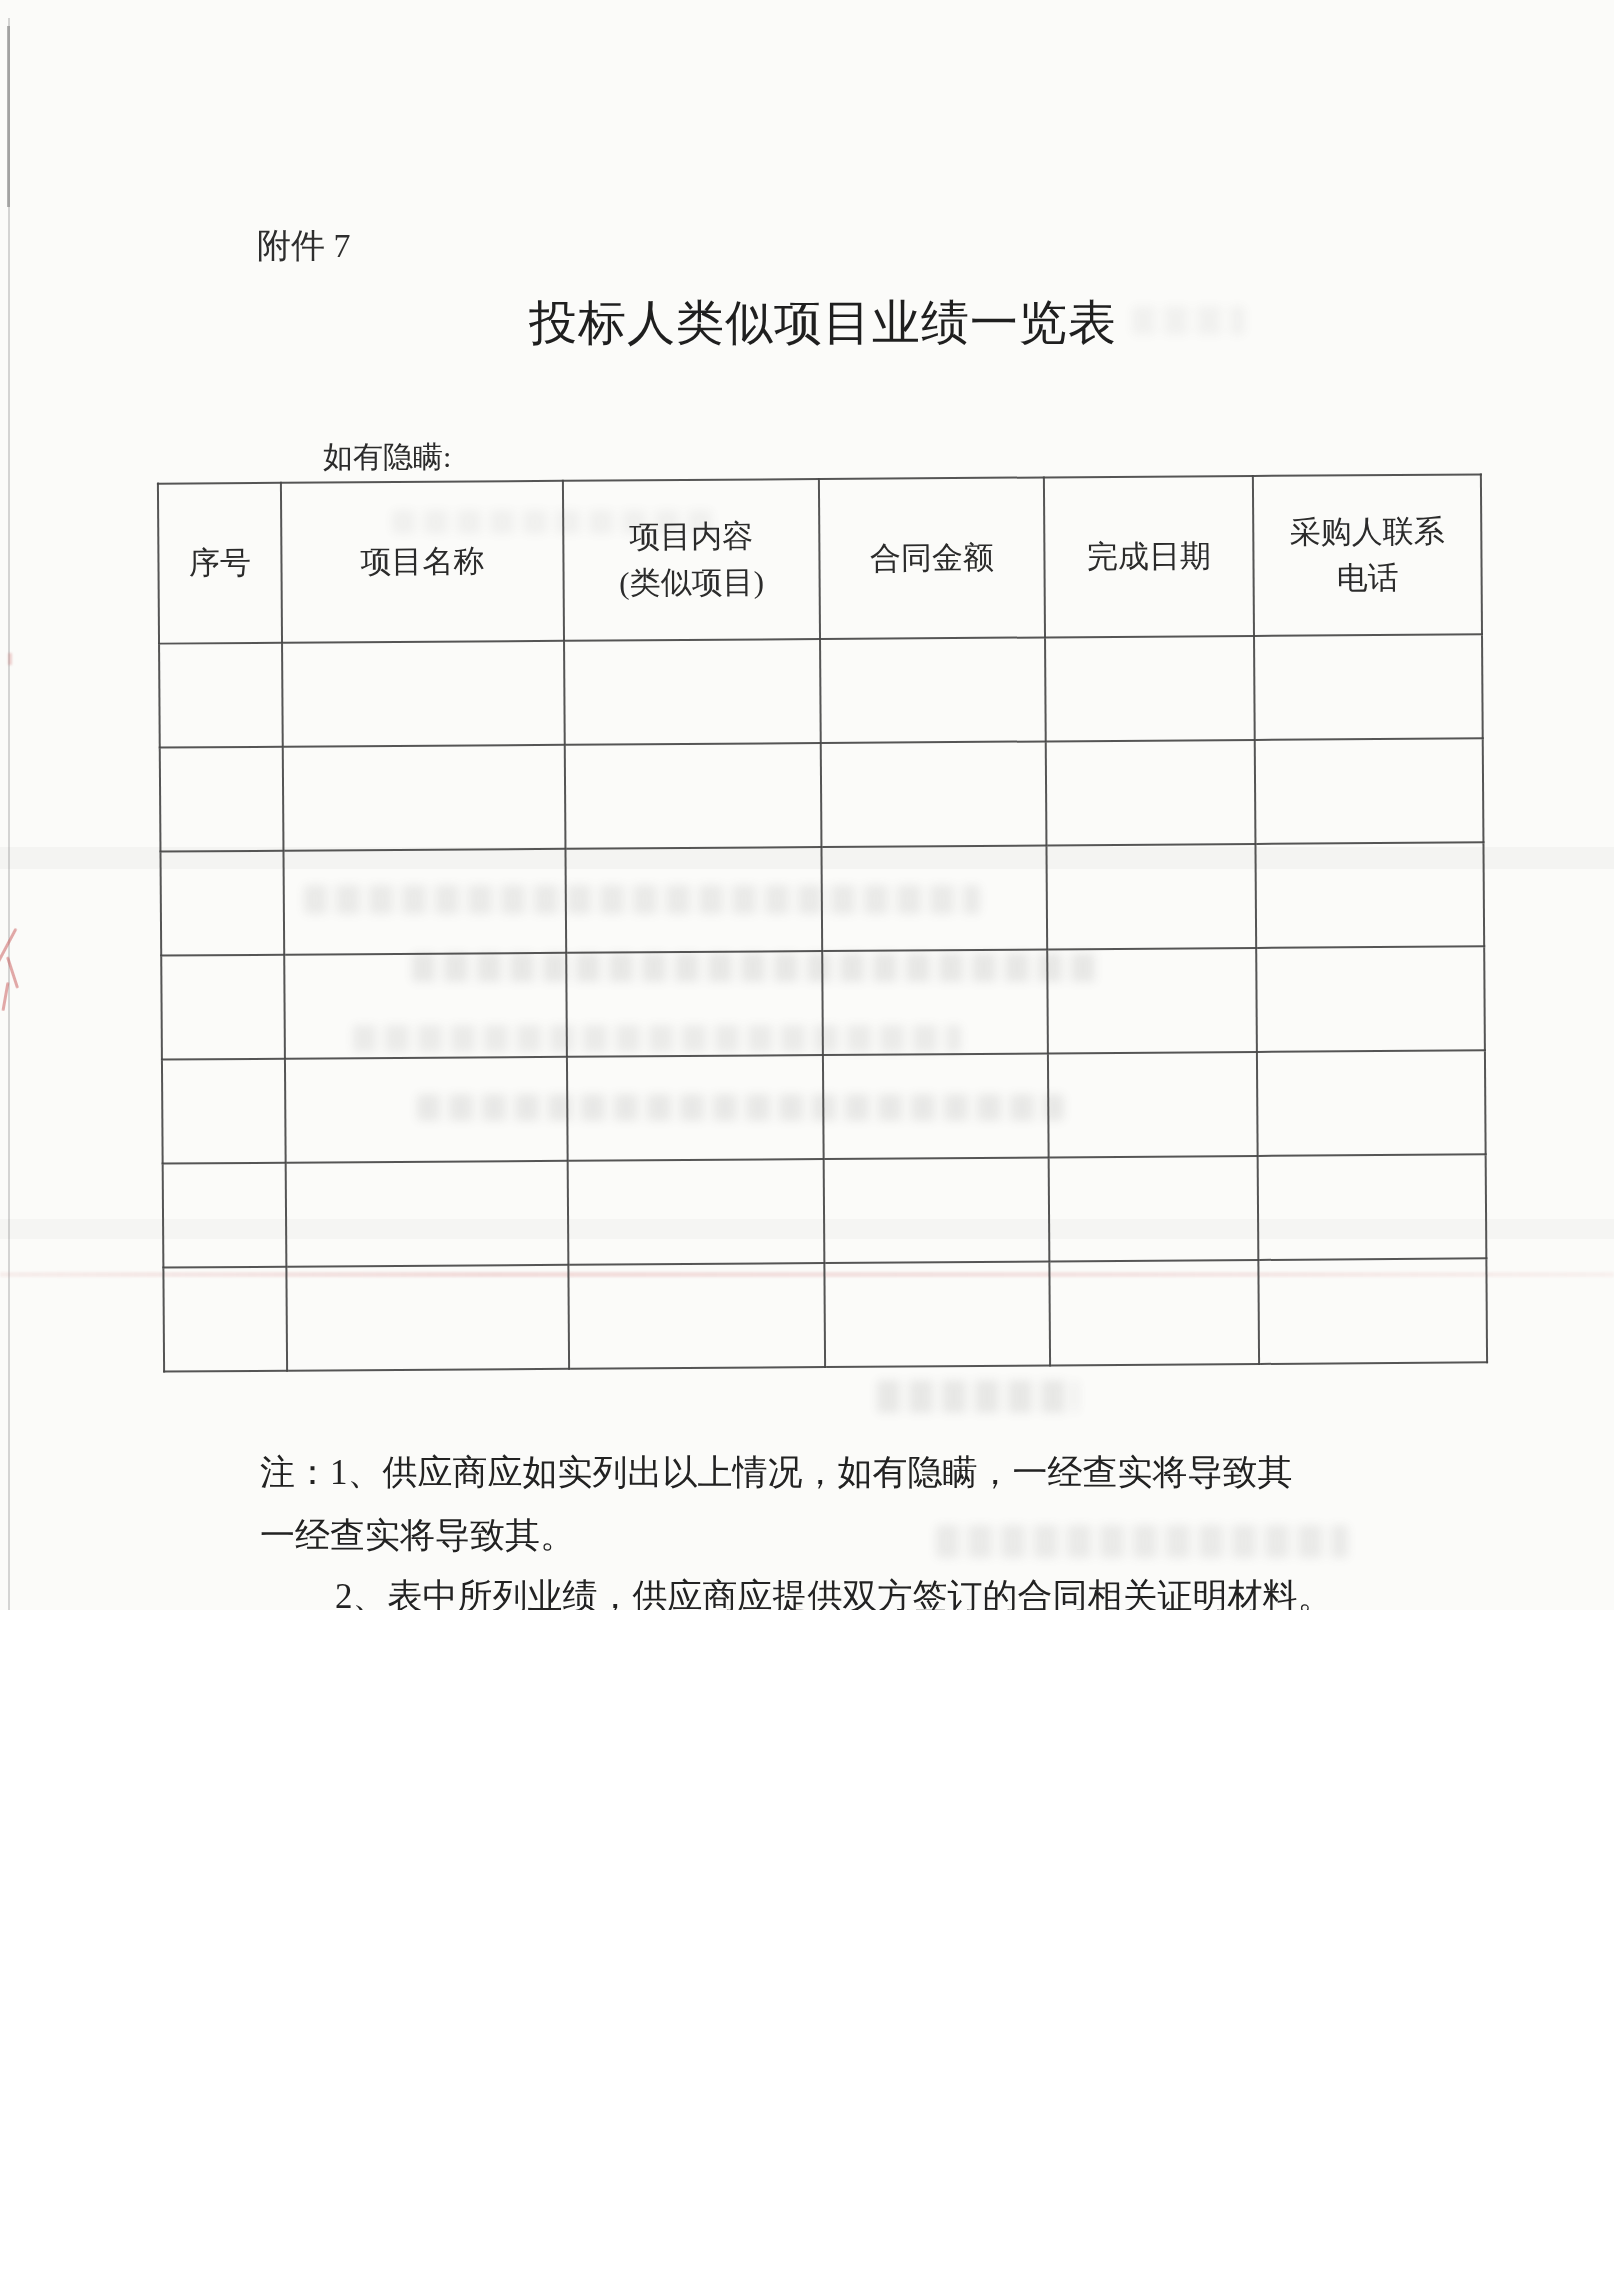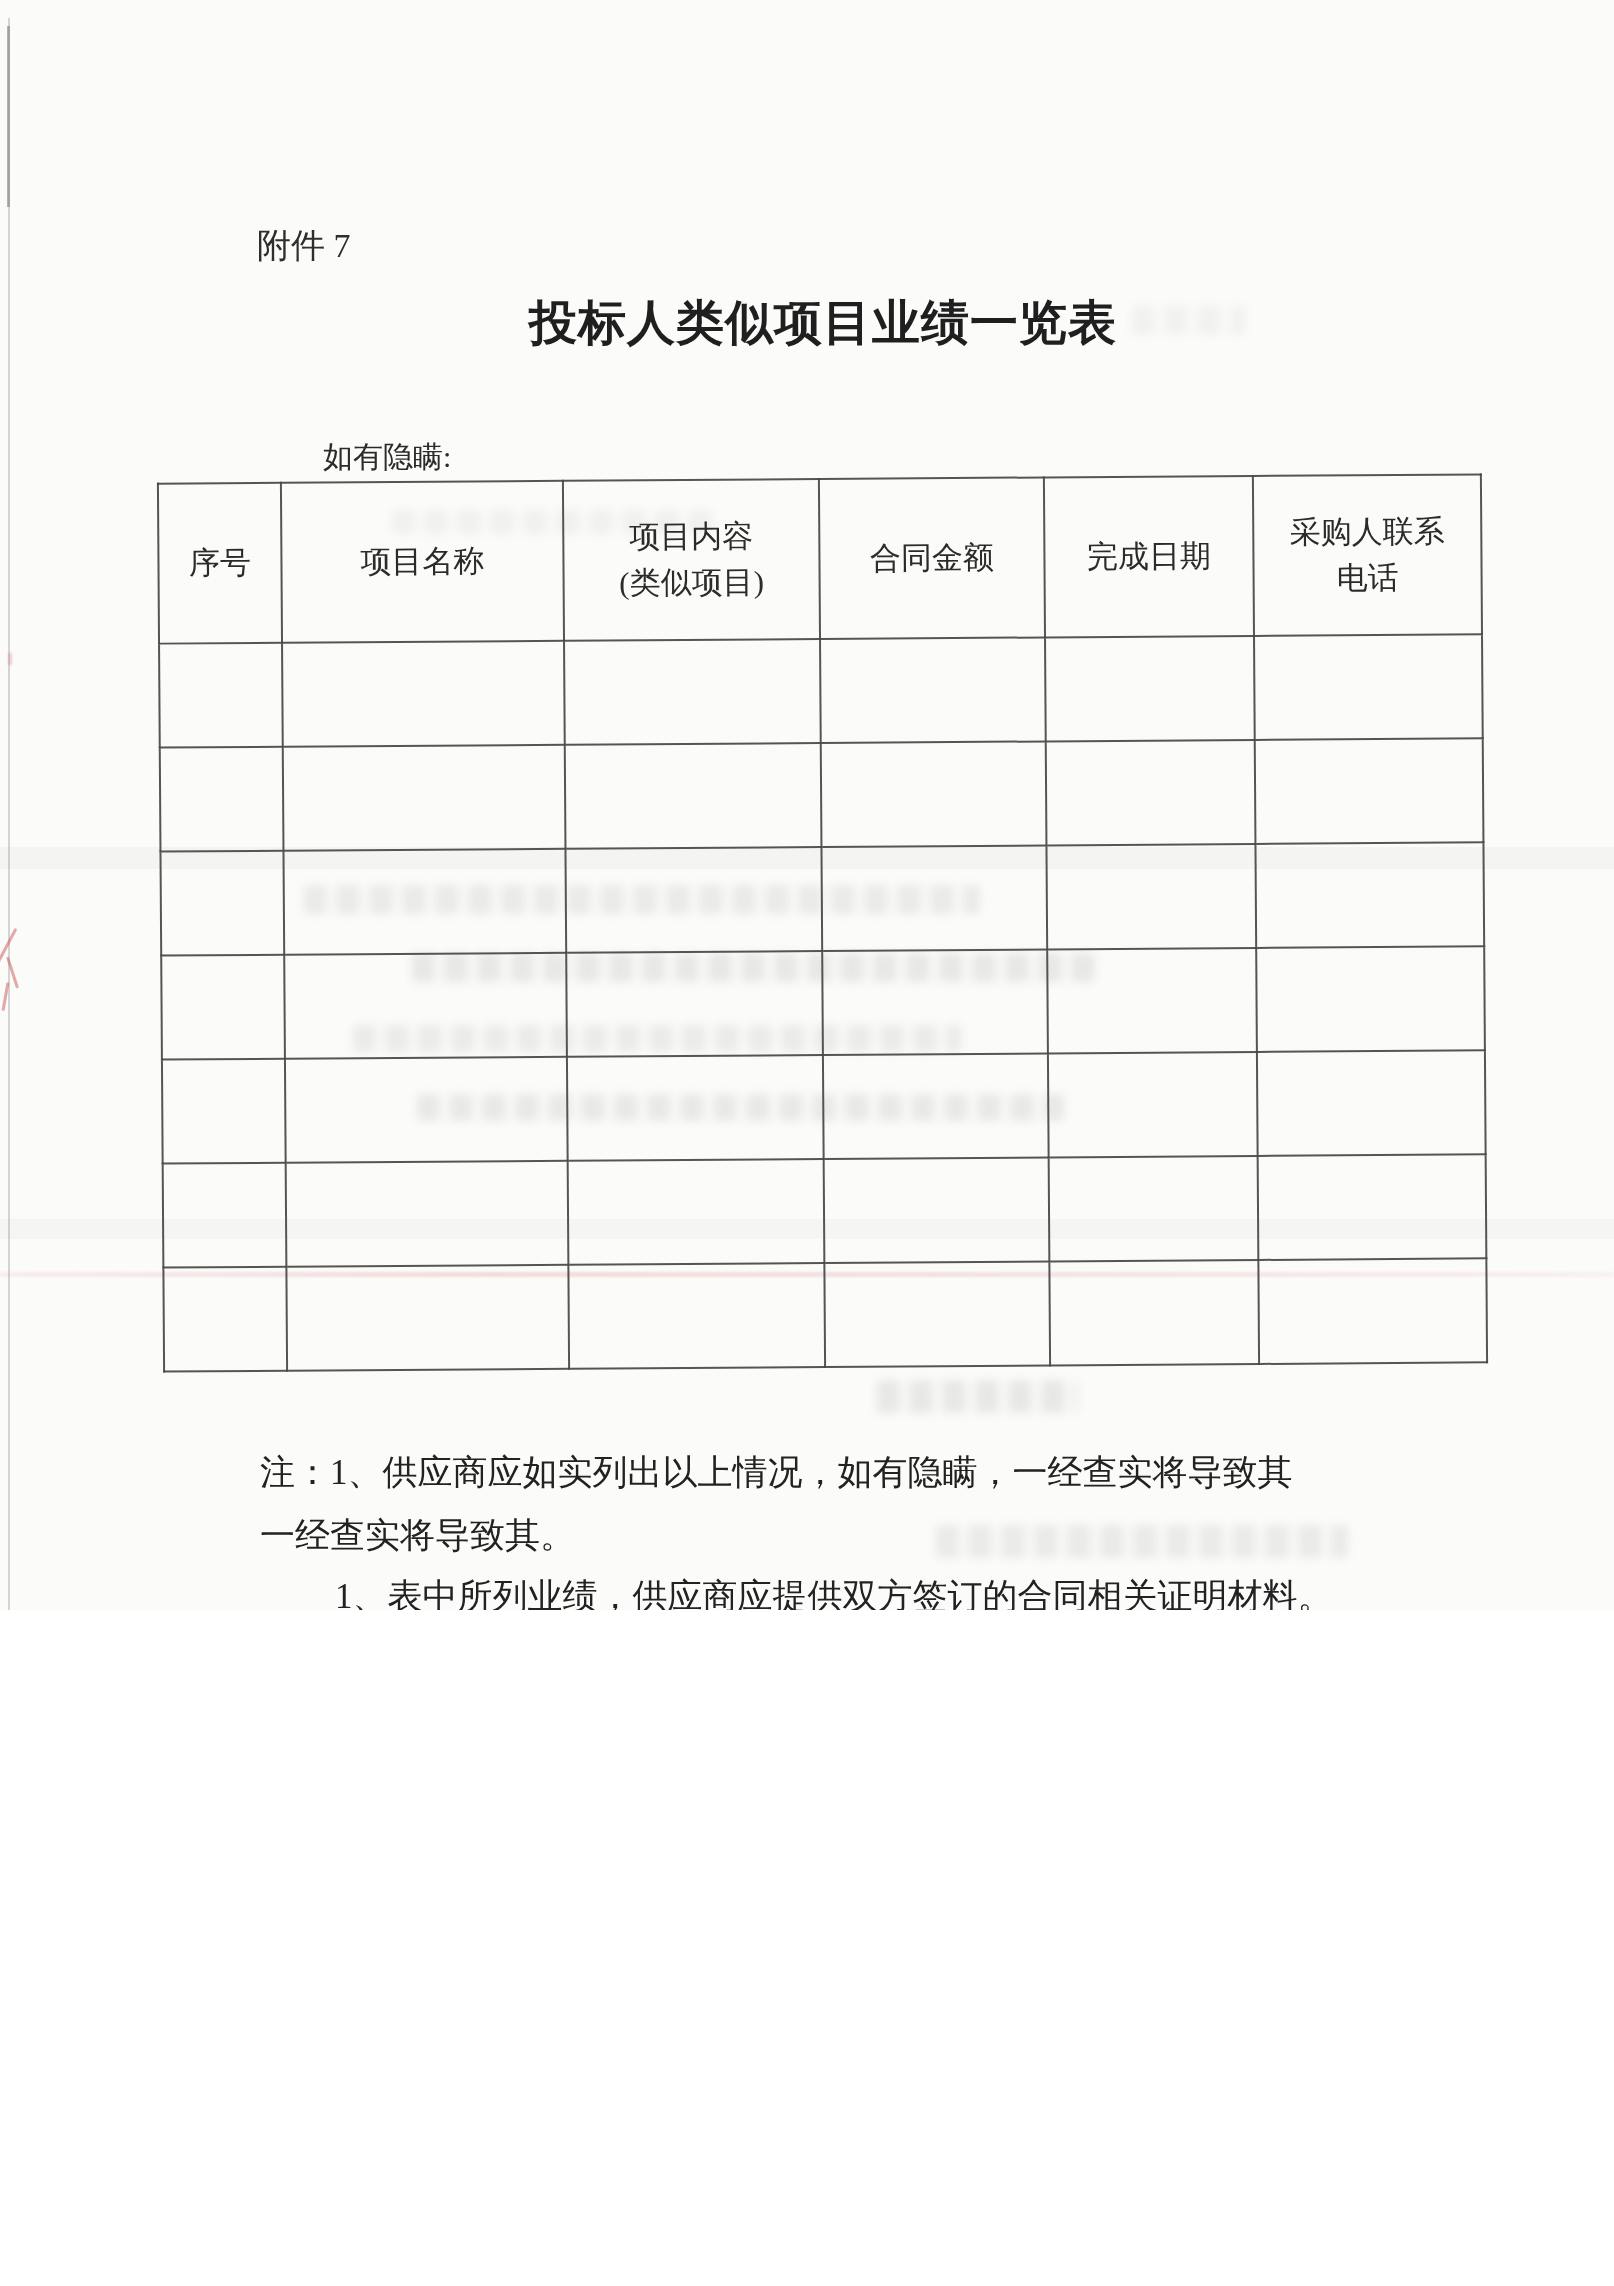--- a/index.html
+++ b/index.html
@@ -29,21 +29,21 @@
     font-size: 34px;
     line-height: 1.2;
     color: #2e2e2e;
     white-space: nowrap;
   }
   .page-title {
     position: absolute;
     left: 529px;
     top: 291px;
     font-size: 48px;
-    font-weight: 700;
+    font-weight: 400;
     letter-spacing: 1px;
     color: #1f1f1f;
     white-space: nowrap;
   }
   .project-name-label {
     position: absolute;
     left: 323px;
     top: 437px;
     font-size: 30px;
     color: #2b2b2b;
@@ -256,16 +256,16 @@
             <td></td>
             <td></td>
             <td></td>
           </tr>
         </tbody>
     </table>
   </div>
 
   <div class="note note-1">注：1、供应商应如实列出以上情况，如有隐瞒，一经查实将导致其</div>
   <div class="note note-2">一经查实将导致其。</div>
-  <div class="note note-3">1、表中所列业绩，供应商应提供双方签订的合同相关证明材料。</div>
+  <div class="note note-3">2、表中所列业绩，供应商应提供双方签订的合同相关证明材料。</div>
 
 </div>
 
 
 </body></html>

